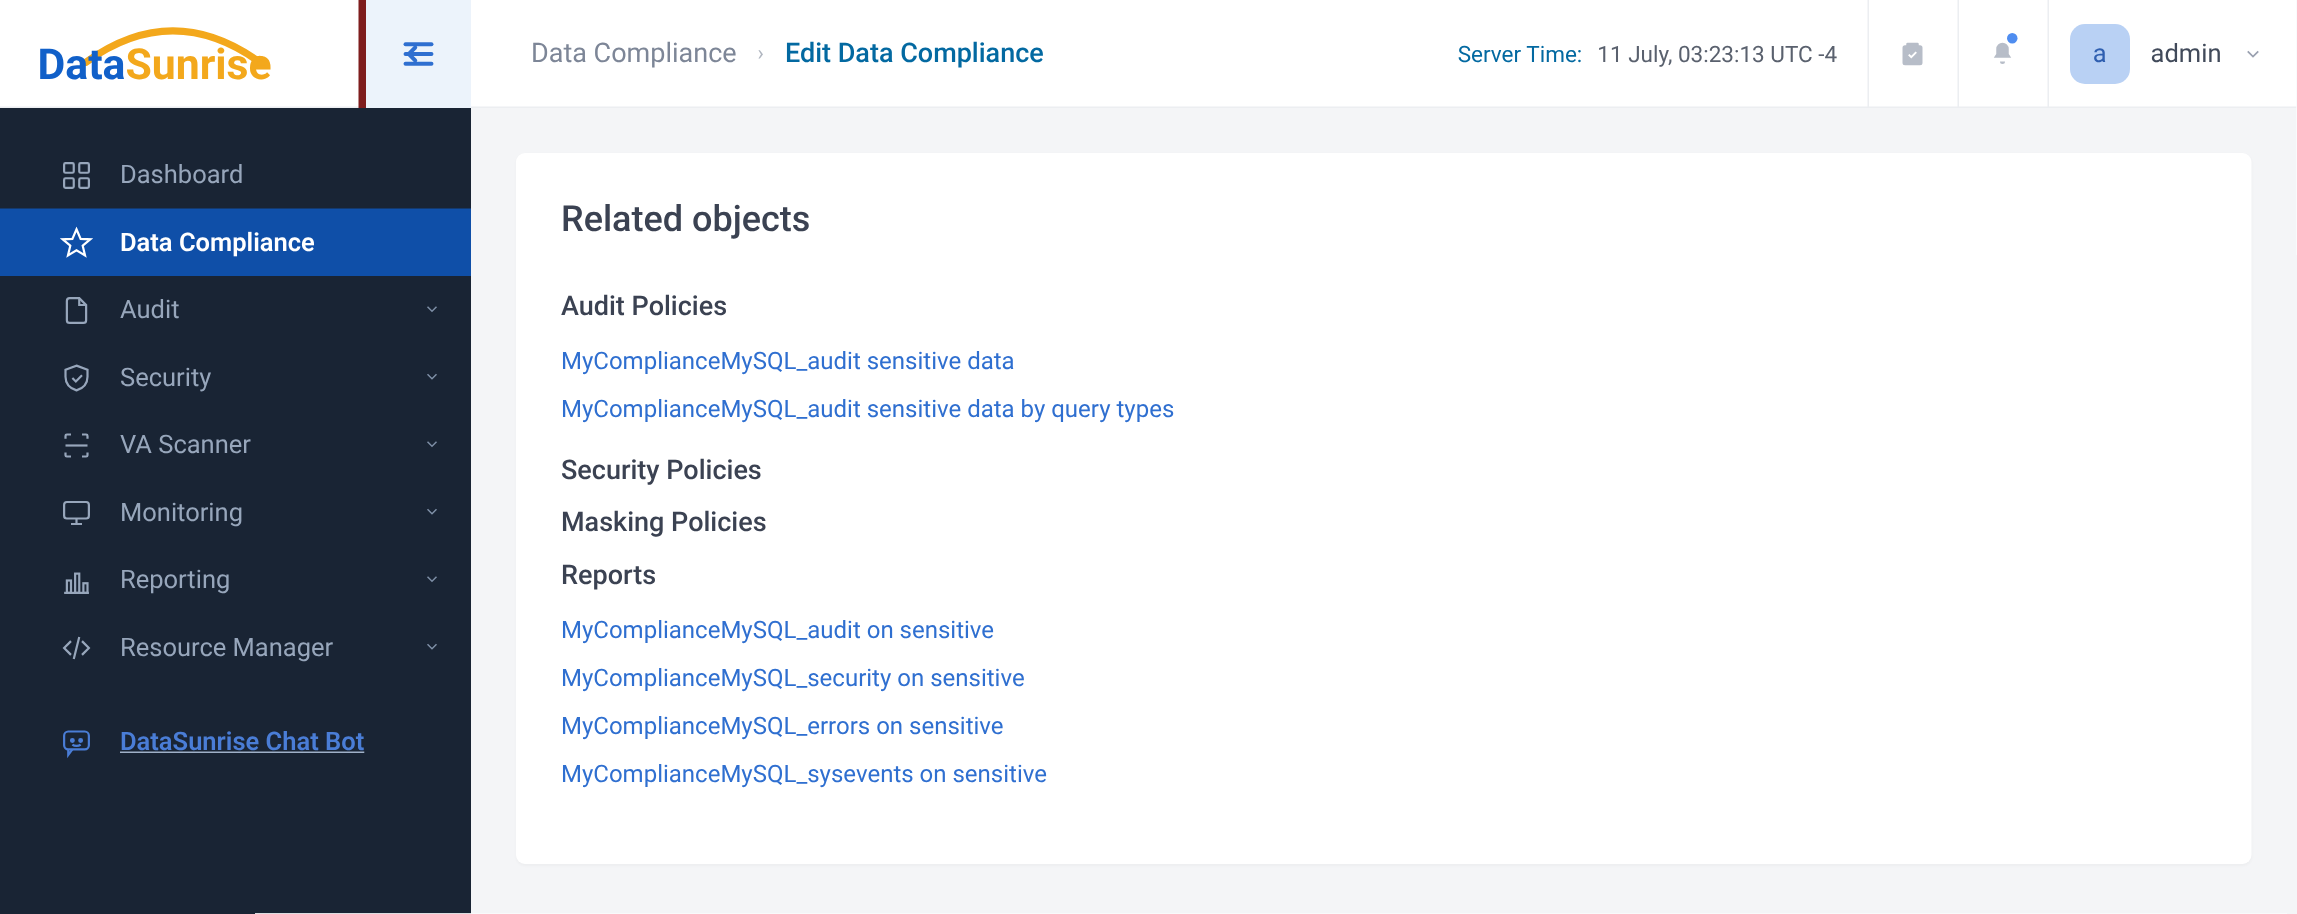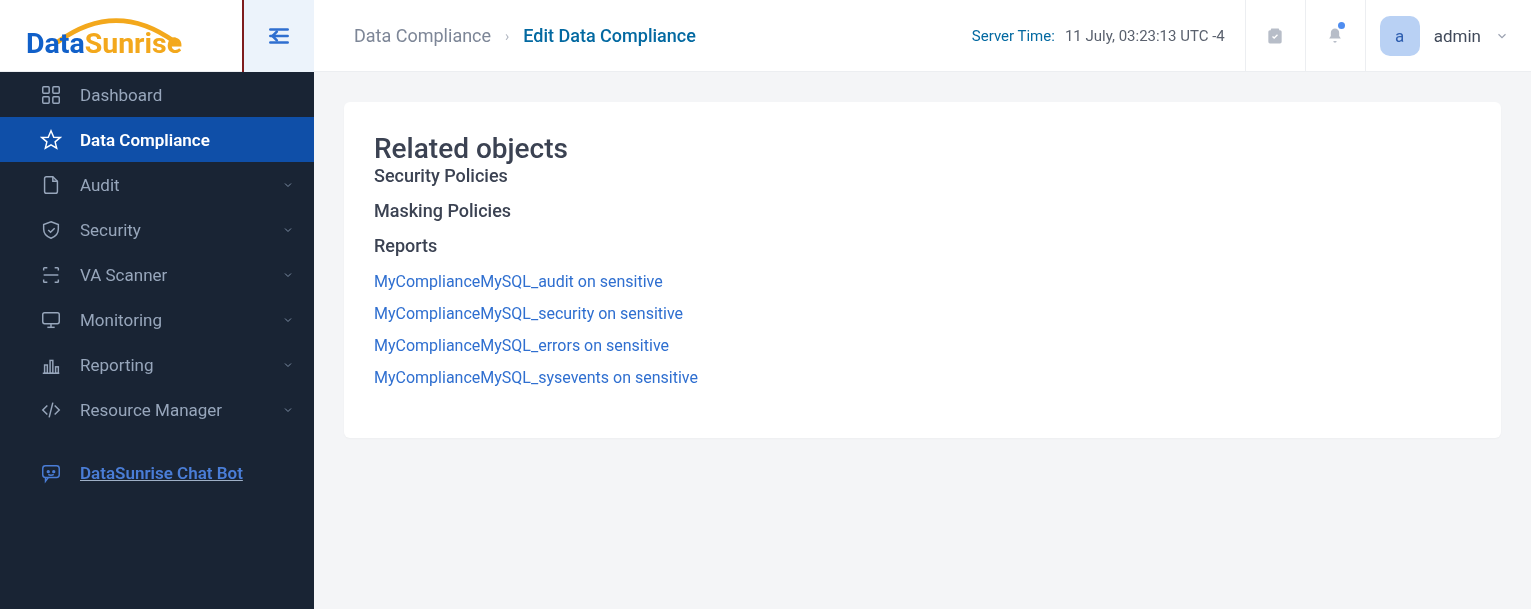--- a/index.html
+++ b/index.html
@@ -1,21 +1,21 @@
 <!DOCTYPE html>
 <html><head>
 <meta charset="utf-8">
 <style>
   * { box-sizing: border-box; margin: 0; padding: 0; }
   html, body { height: 100%; font-family: -apple-system, BlinkMacSystemFont, "Segoe UI", Roboto, "Helvetica Neue", Arial, sans-serif; font-size: 15px; color: #333; }
   body { display: flex; flex-direction: column; overflow: hidden; background: #f4f5f7; }
 
   
   .topbar { height: 72px; background: #fff; display: flex; align-items: center; border-bottom: 1px solid #eceef1; flex-shrink: 0; }
-  .logo-area { width: 244px; height: 72px; display: flex; align-items: center; justify-content: center; border-right: 2px solid #7f1d1d; }
+  .logo-area { width: 244px; height: 72px; display: flex; align-items: center; justify-content: center; border-right: 5px solid #7f1d1d; }
   .logo-area svg { width: 190px; height: auto; }
   .collapse-btn { width: 70px; height: 72px; display: flex; align-items: center; justify-content: center; background: #ecf3fb; cursor: pointer; }
   .collapse-btn svg { width: 26px; height: 26px; stroke: #2f6fd0; }
 
   .breadcrumb { padding-left: 40px; flex: 1; display: flex; align-items: center; gap: 14px; font-size: 18px; color: #7d8697; }
   .breadcrumb .sep { color: #b0b6c0; font-size: 14px; }
   .breadcrumb .current { color: #0369a1; font-weight: 500; }
 
   .server-time { display: flex; align-items: center; gap: 10px; color: #838b9a; font-size: 15px; padding-right: 20px; }
   .server-time .label { color: #0369a1; }
@@ -27,38 +27,38 @@
 
   .user-area { display: flex; align-items: center; gap: 14px; padding: 0 22px 0 14px; border-left: 1px solid #eceef1; height: 72px; cursor: pointer; }
   .avatar { width: 40px; height: 40px; border-radius: 10px; background: #b9d1f4; color: #2f5fb0; display: flex; align-items: center; justify-content: center; font-size: 17px; font-weight: 400; }
   .username { color: #414a5a; font-size: 17px; }
   .user-area svg.chev { width: 14px; height: 14px; stroke: #9aa1b0; }
 
   
   .body { flex: 1; display: flex; overflow: hidden; }
 
   
-  .sidebar { width: 314px; background: #192434; color: #9fb0c7; overflow-y: auto; flex-shrink: 0; }
+  .sidebar { width: 314px; background: #192434; color: #9fb0c7; padding-top: 22px; overflow-y: auto; flex-shrink: 0; }
   .nav-item { display: flex; align-items: center; height: 45px; padding: 0 20px 0 40px; font-size: 17px; cursor: pointer; position: relative; color: #97a6bb; }
   .nav-item .icon { width: 22px; height: 22px; margin-right: 18px; display: flex; align-items: center; justify-content: center; }
   .nav-item .icon svg { stroke: #97a6bb; fill: none; stroke-width: 1.6; }
   .nav-item.active { background: #0f4fa8; color: #fff; font-weight: 600; }
   .nav-item.active .icon svg { stroke: #fff; }
   .nav-item .chev { margin-left: auto; }
   .nav-item .chev svg { width: 12px; height: 12px; stroke: #7d8ea5; }
 
   .sidebar-bottom { margin-top: 18px; text-decoration: underline; }
   .chatbot { display: flex; align-items: center; height: 45px; padding: 0 20px 0 40px; font-size: 17px; font-weight: 600; color: #4a7dd6; cursor: pointer; }
   .chatbot .icon { width: 22px; height: 22px; margin-right: 18px; }
   .chatbot .icon svg { stroke: #4a7dd6; fill: none; stroke-width: 1.6; }
 
   
   .main { flex: 1; overflow-y: auto; padding: 30px 30px 30px 30px; }
   .card { background: #fff; border-radius: 6px; padding: 30px 30px 30px 30px; box-shadow: 0 1px 2px rgba(0,0,0,0.03); }
-  .card h1 { font-size: 28px; font-weight: 500; color: #3b4252; }
+  .card h1 { font-size: 24px; font-weight: 500; color: #3b4252; margin-bottom: 34px; }
   .section-title { font-size: 18px; color: #3b4252; font-weight: 500; margin-top: 24px; margin-bottom: 10px; }
   .section-title:first-of-type { margin-top: 0; }
   .link-list .link { display: block; color: #2f6fd0; font-size: 16px; line-height: 2.0; cursor: pointer; }
   .section { margin-bottom: 14px; }
 </style>
 </head>
 <body>
 
 <div class="topbar">
 
@@ -225,20 +225,27 @@
           <span>DataSunrise Chat Bot</span>
         </div>
       </div>
     </nav>
 
   <main class="main">
     <div class="card">
       <h1>Related objects</h1>
       <div id="sections-host">
           <div class="section">
+            <div class="section-title">Audit Policies</div>
+            <div class="link-list">
+              <a class="link">MyComplianceMySQL_audit sensitive data</a>
+              <a class="link">MyComplianceMySQL_audit sensitive data by query types</a>
+            </div>
+          </div>
+          <div class="section">
             <div class="section-title">Security Policies</div>
           </div>
           <div class="section">
             <div class="section-title">Masking Policies</div>
           </div>
           <div class="section">
             <div class="section-title">Reports</div>
             <div class="link-list">
               <a class="link">MyComplianceMySQL_audit on sensitive</a>
               <a class="link">MyComplianceMySQL_security on sensitive</a>

